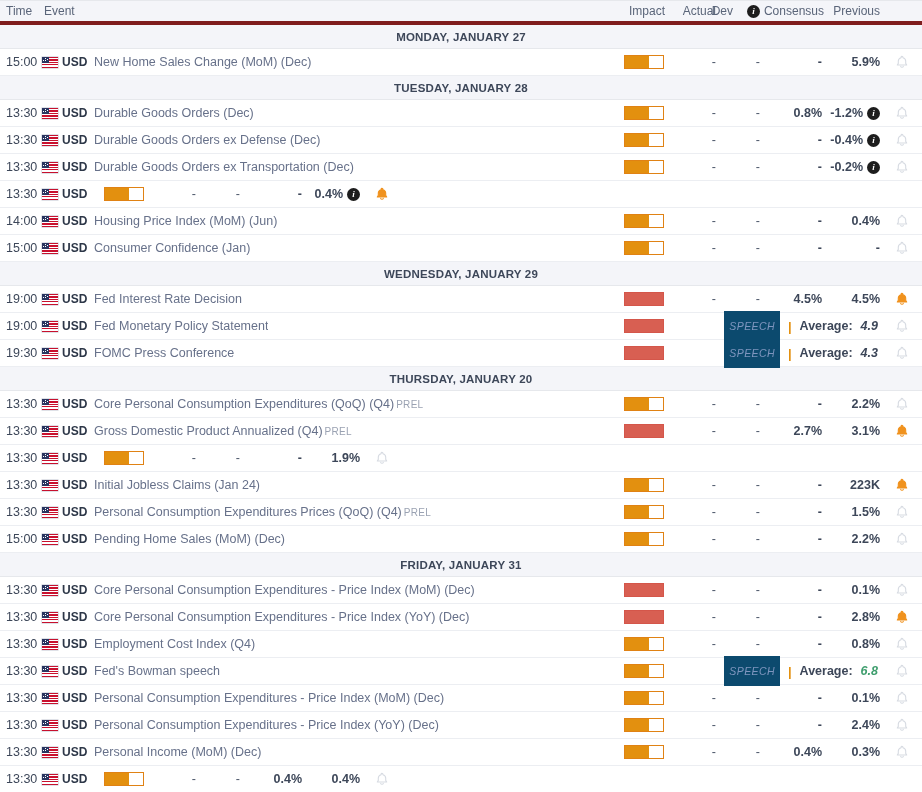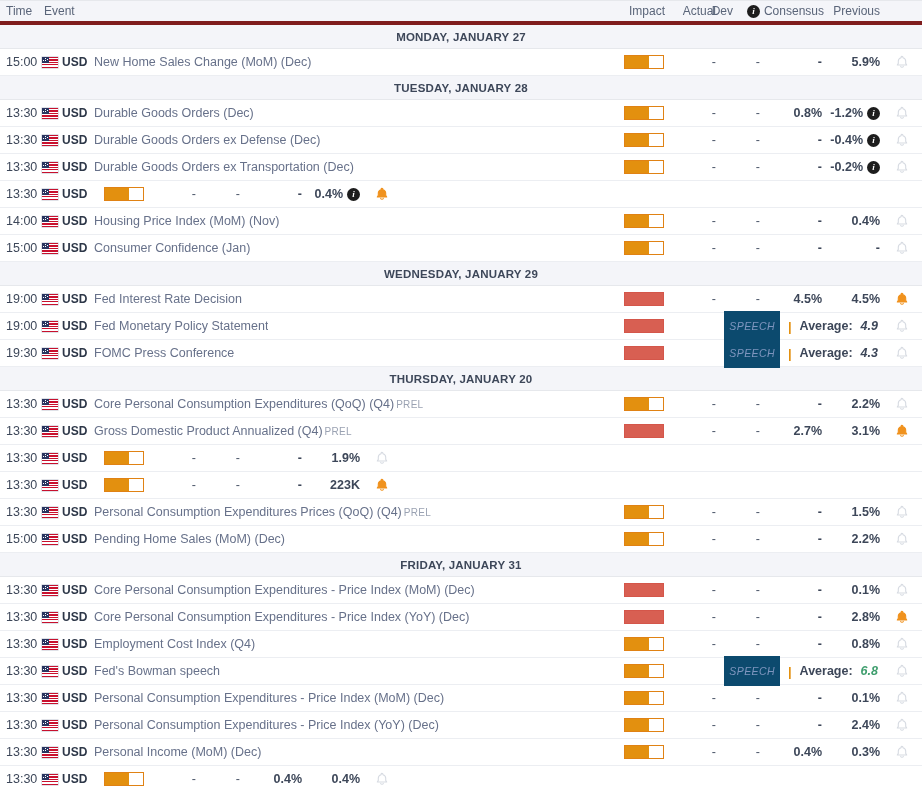--- a/index.html
+++ b/index.html
@@ -442,21 +442,21 @@
         <div class="c-flag">
           <span class="flag-wrap">
             <span class="flag">
               <span class="stripes"></span>
               <span class="canton"></span>
             </span>
             <span class="ev-cur">USD</span>
           </span>
         </div>
         <div class="c-event">
-          <span class="ev-name"><span>Housing Price Index (MoM) (Nov)</span></span>
+          <span class="ev-name"><span>Housing Price Index (MoM) (Jun)</span></span>
         </div>
         <div class="c-impact">
           <span class="impact lvl2"></span>
         </div>
         <div class="c-actual">
           <span class="val dash">-</span>
         </div>
         <div class="c-dev">
           <span class="val dash">-</span>
         </div>
@@ -748,20 +748,23 @@
         <div class="c-time ev-time">13:30</div>
         <div class="c-flag">
           <span class="flag-wrap">
             <span class="flag">
               <span class="stripes"></span>
               <span class="canton"></span>
             </span>
             <span class="ev-cur">USD</span>
           </span>
         </div>
+        <div class="c-event">
+          <span class="ev-name"><span>Initial Jobless Claims (Jan 24)</span></span>
+        </div>
         <div class="c-impact">
           <span class="impact lvl2"></span>
         </div>
         <div class="c-actual">
           <span class="val dash">-</span>
         </div>
         <div class="c-dev">
           <span class="val dash">-</span>
         </div>
         <div class="c-cons">

